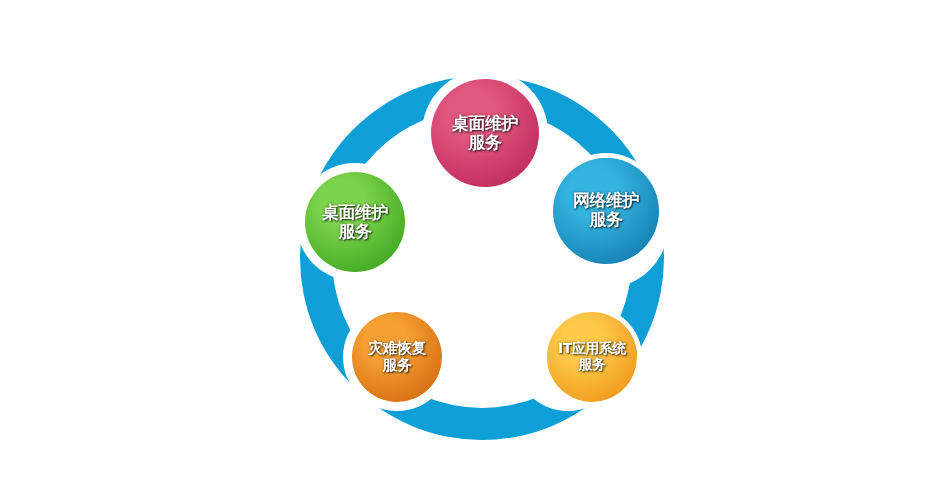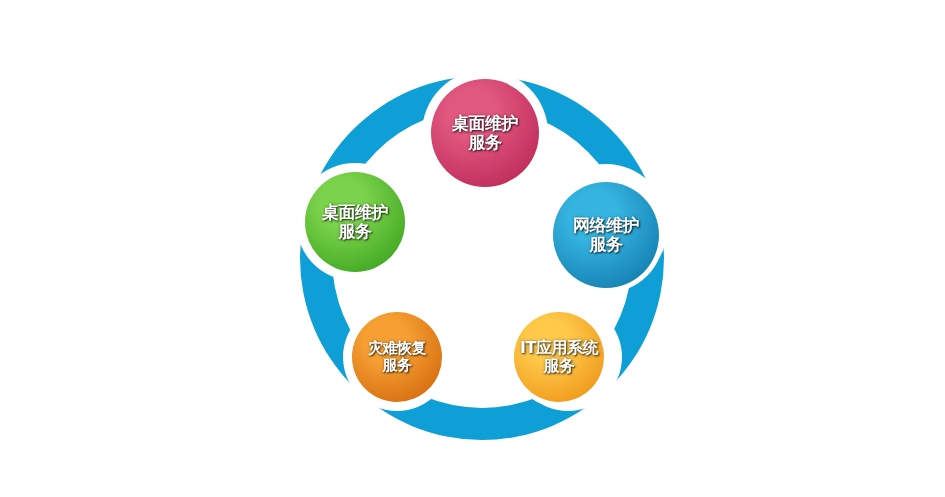--- a/index.html
+++ b/index.html
@@ -35,25 +35,25 @@
           <circle cx="355" cy="222" r="59" fill="black"></circle>
         </mask>
       </defs>
       <path d="M 300 258 a 182 182 0 1 0 364 0 a 182 182 0 1 0 -364 0 Z M 332 258 a 150 150 0 1 1 300 0 a 150 150 0 1 1 -300 0 Z" fill="#0e9fd6" fill-rule="evenodd" mask="url(#ringMask)"></path>
     </svg>
 
   <div class="node" style="left: 431px; top: 79px; width: 108px; height: 108px; font-size: 17px; background: radial-gradient(circle at 38% 32%, rgb(224, 87, 127) 0%, rgb(224, 87, 127) 25%, rgb(181, 30, 78) 100%);">
     <span>桌面维护</span>
     <span>服务</span>
   </div>
-  <div class="node" style="left: 553px; top: 182px; width: 106px; height: 106px; font-size: 17px; background: radial-gradient(circle at 38% 32%, rgb(53, 180, 224) 0%, rgb(53, 180, 224) 25%, rgb(10, 111, 163) 100%);">
+  <div class="node" style="left: 553px; top: 158px; width: 106px; height: 106px; font-size: 17px; background: radial-gradient(circle at 38% 32%, rgb(53, 180, 224) 0%, rgb(53, 180, 224) 25%, rgb(10, 111, 163) 100%); font-family: Liberation Mono, monospace;">
     <span>网络维护</span>
     <span>服务</span>
   </div>
-  <div class="node" style="left: 514px; top: 312px; width: 90px; height: 90px; font-size: 16px; background: radial-gradient(circle at 38% 32%, rgb(255, 201, 74) 0%, rgb(255, 201, 74) 25%, rgb(234, 138, 12) 100%);">
+  <div class="node" style="left: 547px; top: 312px; width: 90px; height: 90px; font-size: 14px; background: radial-gradient(circle at 38% 32%, rgb(255, 201, 74) 0%, rgb(255, 201, 74) 25%, rgb(234, 138, 12) 100%);">
     <span>IT应用系统</span>
     <span>服务</span>
   </div>
   <div class="node" style="left: 352px; top: 312px; width: 90px; height: 90px; font-size: 15px; background: radial-gradient(circle at 38% 32%, rgb(246, 160, 51) 0%, rgb(246, 160, 51) 25%, rgb(204, 93, 5) 100%);">
     <span>灾难恢复</span>
     <span>服务</span>
   </div>
   <div class="node" style="left: 305px; top: 172px; width: 100px; height: 100px; font-size: 17px; background: radial-gradient(circle at 38% 32%, rgb(123, 211, 75) 0%, rgb(123, 211, 75) 25%, rgb(47, 154, 22) 100%);">
     <span>桌面维护</span>
     <span>服务</span>

